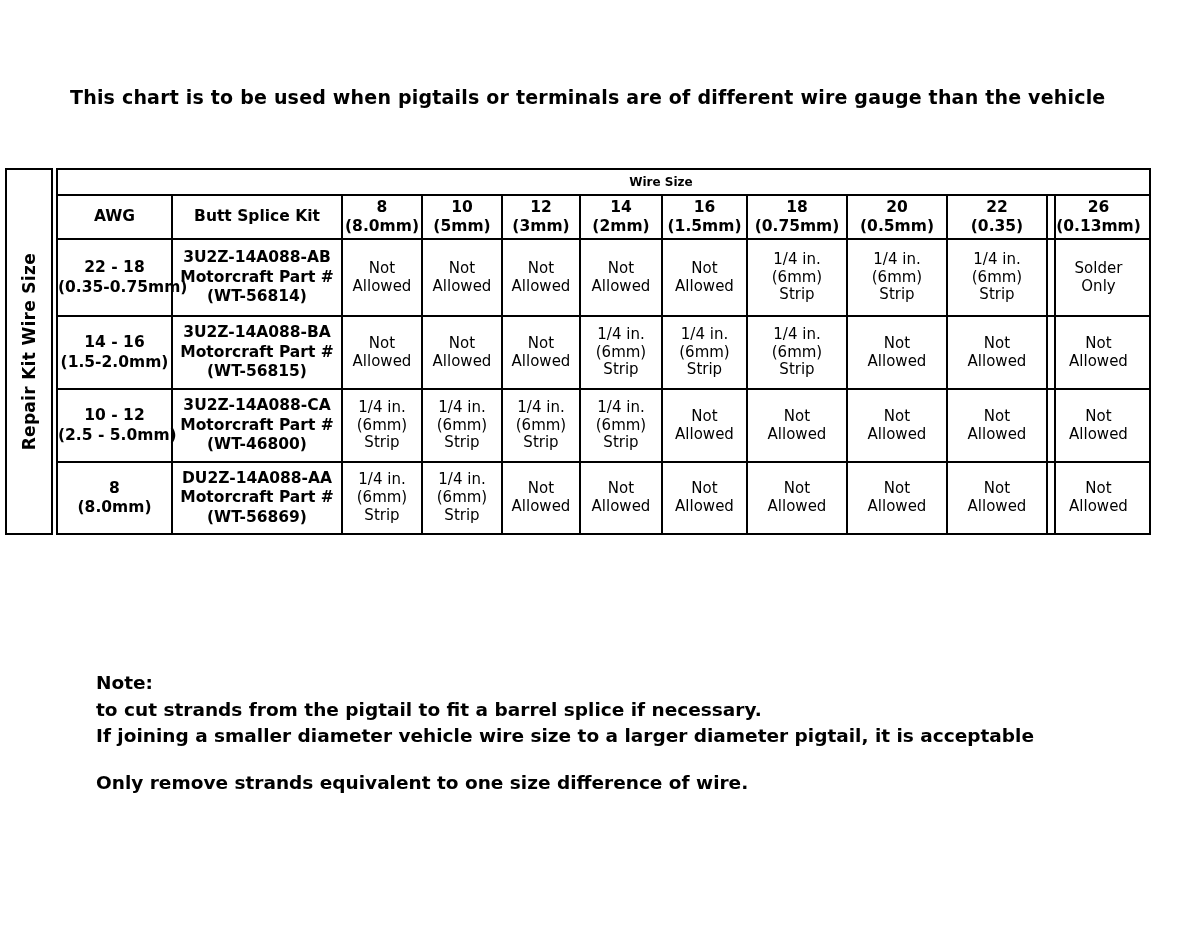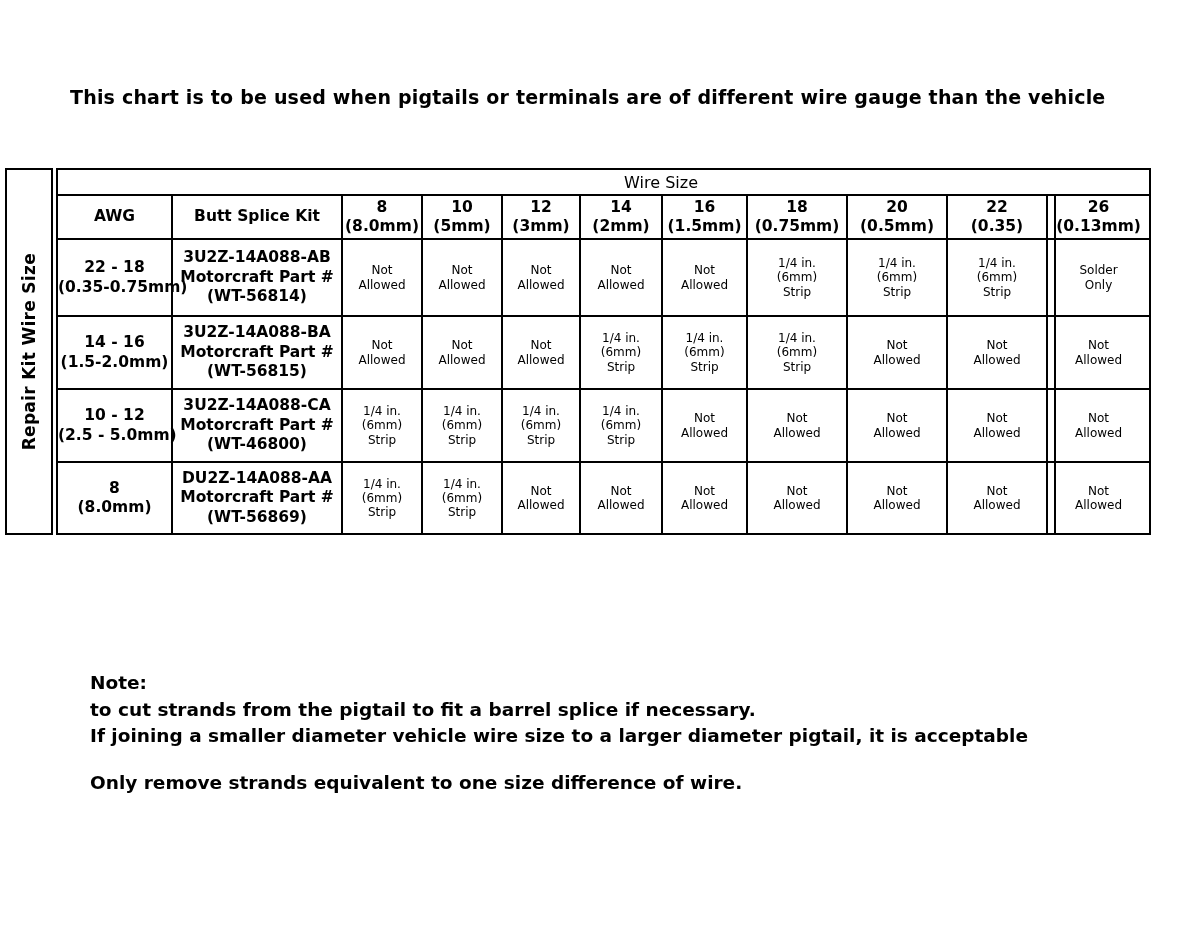--- a/index.html
+++ b/index.html
@@ -56,43 +56,43 @@
     background: #fff;
   }
   .grid th, .grid td {
     border: 2px solid #000;
     text-align: center;
     vertical-align: middle;
     padding: 0;
     overflow: visible;
   }
   tr.row-group { height: 26px; }
-  th.group-h { font-size: 16px; font-weight: normal; text-indent: 115px; margin-top: 8px; }
+  th.group-h { font-size: 12px; font-weight: bold; text-indent: 115px; margin-top: 8px; }
   tr.row-colhead { height: 44px; }
   tr.row-colhead th { font-size: 15.5px; font-weight: bold; line-height: 1.25; }
   tbody tr { height: 73px; }
   tbody tr:first-child { height: 77px; padding-left: 28px; }
   tbody tr:last-child { height: 72px; }
   td.awg, td.kit {
     font-weight: bold;
     font-size: 15.5px;
     line-height: 1.25;
     white-space: nowrap;
   }
   td.data {
-    font-size: 12px;
+    font-size: 15px;
     font-weight: normal;
     line-height: 1.18;
   }
   
   .sep { box-shadow: inset 6px 0 0 #ffffff, inset 8px 0 0 #000000; margin-top: 16px; }
 
   .note {
     position: absolute;
-    left: 90px;
+    left: 96px;
     top: 670px;
     font-weight: bold;
     font-size: 18.5px;
     line-height: 26.5px;
     white-space: nowrap;
   }
   .note .para-gap { margin-top: 20px; }
 </style>
 </head>
 <body>

